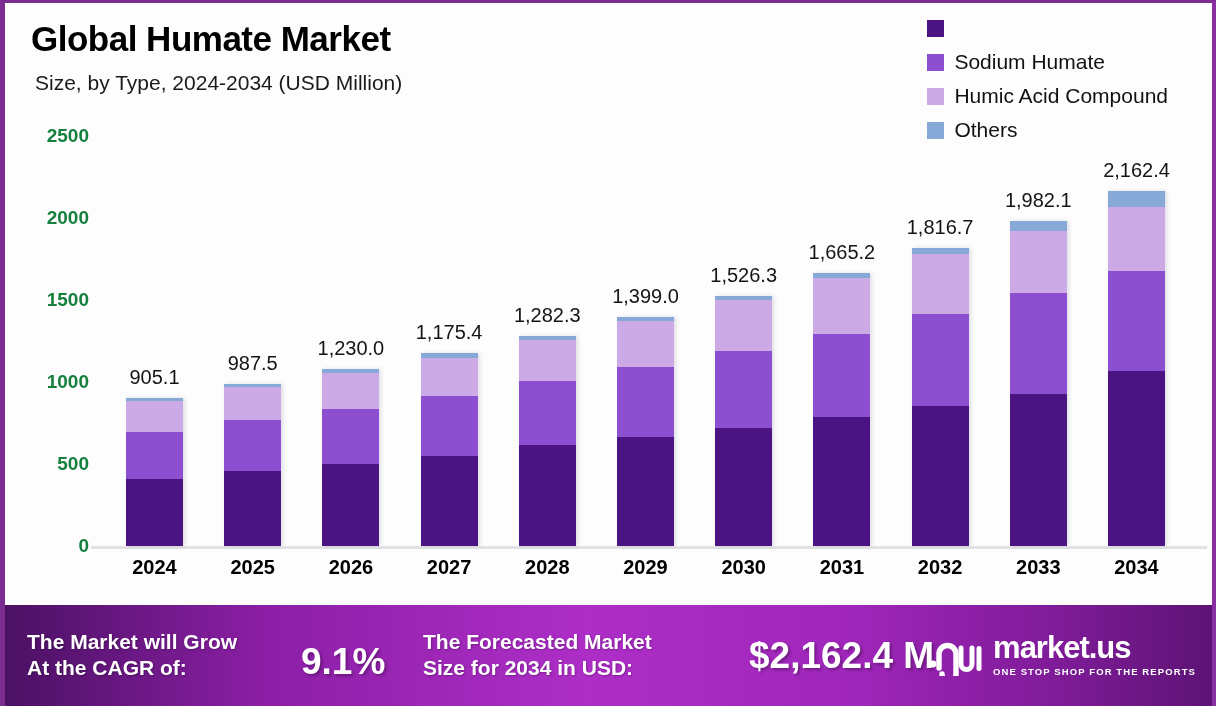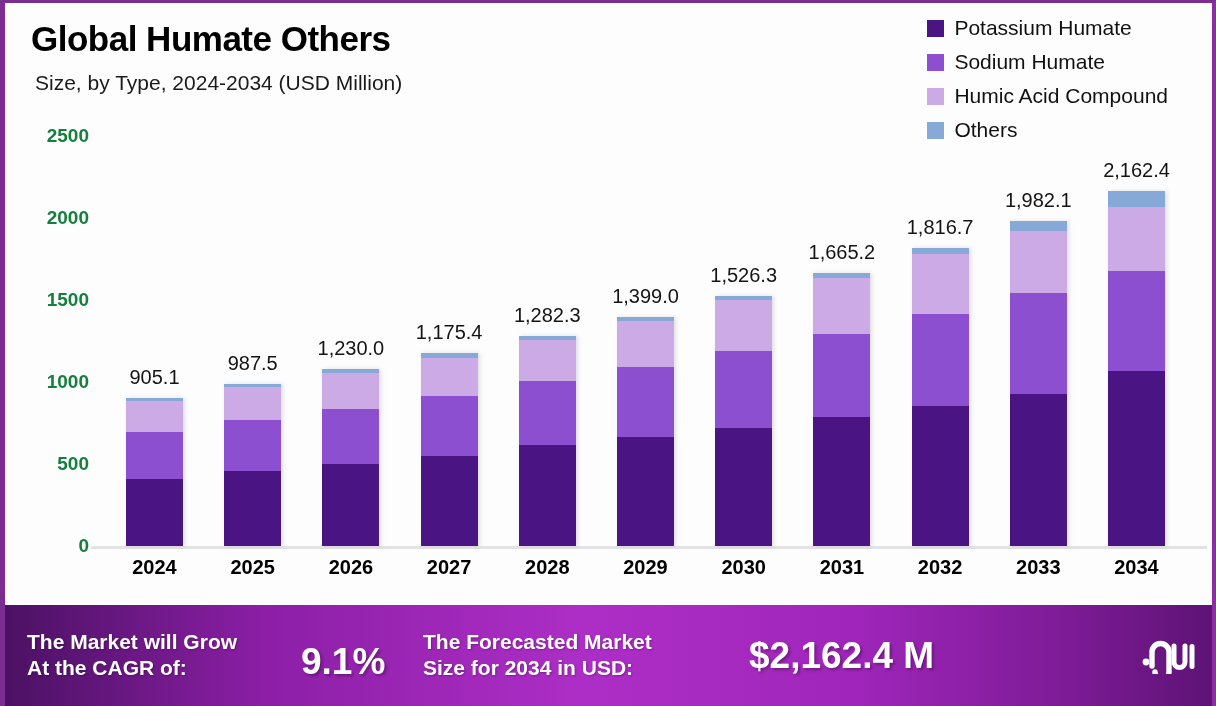--- a/index.html
+++ b/index.html
@@ -194,27 +194,26 @@
     color: #ffffff;
     letter-spacing: 1.1px;
     margin-top: 3px;
   }
 </style>
 </head>
 <body>
 
 <div id="infographic">
 
-  <div id="chart-title">Global Humate Others</div>
+  <div id="chart-title">Global Humate Market</div>
   <div id="chart-subtitle">Size, by Type, 2024-2034 (USD Million)</div>
 
   <div id="legend">
       <div class="legend-item">
         <span class="legend-swatch" style="background: rgb(75, 20, 131);"></span>
-        <span class="legend-label">Potassium Humate</span>
       </div>
       <div class="legend-item">
         <span class="legend-swatch" style="background: rgb(139, 79, 207);"></span>
         <span class="legend-label">Sodium Humate</span>
       </div>
       <div class="legend-item">
         <span class="legend-swatch" style="background: rgb(204, 170, 230);"></span>
         <span class="legend-label">Humic Acid Compound</span>
       </div>
       <div class="legend-item">
@@ -342,16 +341,20 @@
 
     <div id="brand">
       <span id="brand-mark">
         <svg viewBox="0 0 56 42" width="56" height="42" aria-hidden="true">
           <circle cx="6" cy="30" r="3.4" fill="#ffffff"></circle>
           <path d="M12 34 L12 20 A8.5 8.5 0 0 1 29 20 L29 40 A7 7 0 0 1 15 40" fill="none" stroke="#ffffff" stroke-width="5.4" stroke-linecap="round"></path>
           <path d="M34 14 L34 30 A5.5 5.5 0 0 0 45 30 L45 14" fill="none" stroke="#ffffff" stroke-width="5" stroke-linecap="round"></path>
           <rect x="49.5" y="12" width="5" height="25" rx="2.5" fill="#ffffff"></rect>
         </svg>
       </span>
+      <span id="brand-words">
+        <span id="brand-name">market.us</span>
+        <span id="brand-tagline">ONE STOP SHOP FOR THE REPORTS</span>
+      </span>
     </div>
   </div>
 
 </div>
 
 </body></html>

